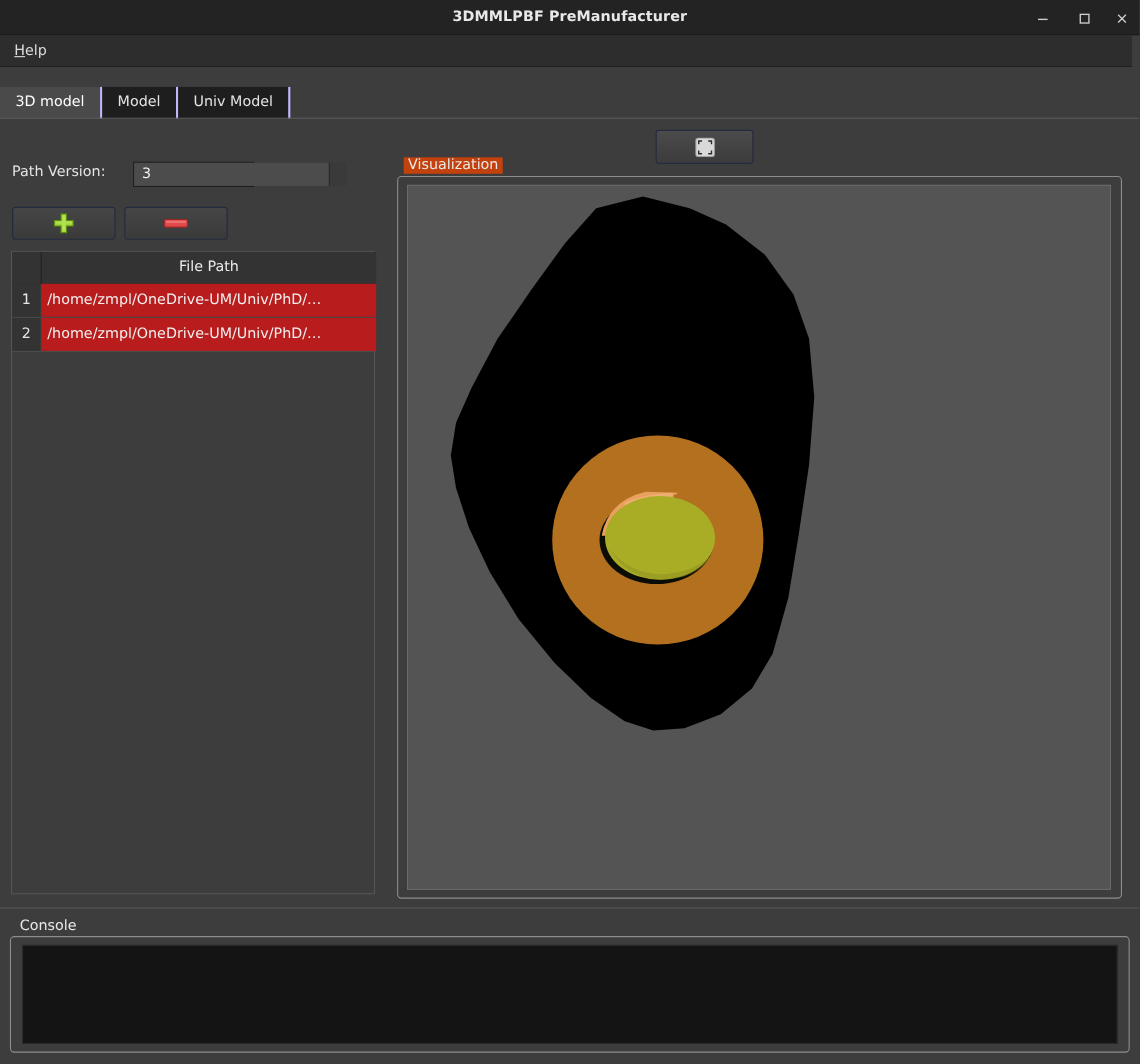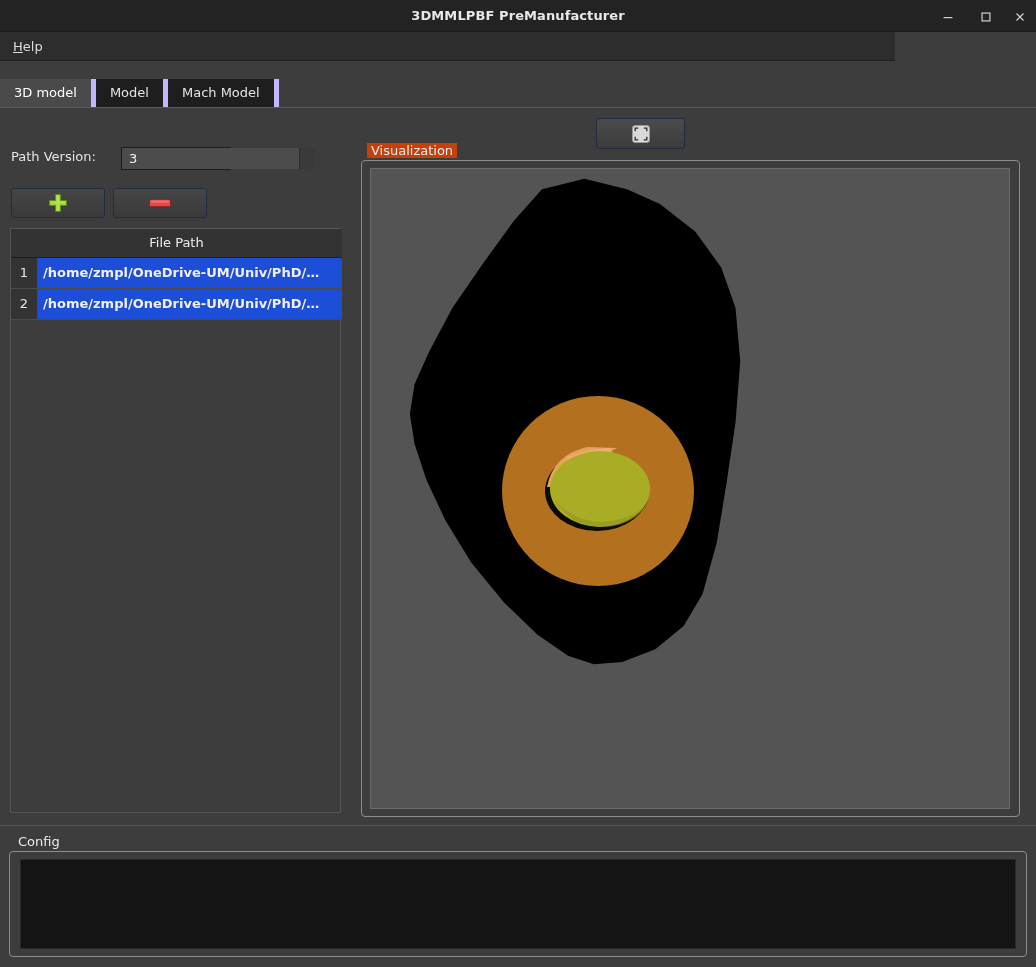--- a/index.html
+++ b/index.html
@@ -36,21 +36,21 @@
     display: flex; align-items: center; justify-content: center;
     cursor: pointer; font-size: 13px; line-height: 1;
   }
   .wctl-min { right: 78px; }
   .wctl-max { right: 40px; }
   .wctl-close { right: 6px; }
   .wctl svg { display: block; }
 
   
   .menubar {
-    position: absolute; left: 0; top: 32px; width: 895px; height: 29px;
+    position: absolute; left: 0; top: 32px; width: 1029px; height: 29px;
     background: #2d2d2d;
     border-bottom: 1px solid #1f1f1f;
   }
   .menu-item {
     position: absolute; left: 8px; top: 5px;
     height: 19px; line-height: 19px; padding: 0 5px;
     font-size: 13px; color: #dcdcdc; cursor: pointer;
   }
   .menu-item .mnemonic { text-decoration: underline; }
 
@@ -61,21 +61,21 @@
   }
   .tabstrip {
     position: absolute; left: 0; top: 18px; height: 29px;
     display: flex; align-items: flex-end;
   }
   .tab {
     height: 29px; line-height: 28px;
     padding: 0 14px;
     font-size: 13px; color: #e4e4e4;
     background: #1e1e1e;
-    border-right: 5px solid #c4b5fd;
+    border-right: 2px solid #c4b5fd;
     cursor: pointer;
     white-space: nowrap;
   }
   .tab.active {
     background: #4a4a4a;
     color: #ffffff;
   }
   .tabbar-underline {
     position: absolute; left: 0; top: 107px; width: 1036px; height: 1px;
     background: #5a5a5a;
@@ -131,21 +131,20 @@
     background: #3d3d3d;
     border: 1px solid #555555;
   }
   .file-table {
     position: absolute; left: 0; top: 0;
     width: 331px;
   }
   .ft-head {
     display: flex; height: 29px;
     border-bottom: 1px solid #1f1f1f;
-    flex-direction: column;
   }
   .ft-head-corner {
     width: 27px; height: 29px;
     background: #333333;
     border-right: 1px solid #1f1f1f;
   }
   .ft-head-cell {
     flex: 1 1 auto; height: 29px; line-height: 28px;
     background: #333333;
     color: #ececec; font-size: 13px; text-align: center;
@@ -156,24 +155,24 @@
     cursor: pointer;
   }
   .ft-rownum {
     width: 27px; height: 30px; line-height: 30px;
     background: #333333;
     border-right: 1px solid #4b4b4b;
     color: #e6e6e6; font-size: 13px; text-align: center;
   }
   .ft-cell {
     flex: 1 1 auto; height: 30px; line-height: 30px;
-    background: #1d4ed8;
+    background: #b91c1c;
     color: #f0f0f0; font-size: 13px;
     padding-left: 5px;
-    white-space: nowrap; overflow: hidden; font-weight: bold;
+    white-space: nowrap; overflow: hidden;
   }
 
   
   .fit-btn {
     position: absolute; left: 596px; top: 118px;
     width: 89px; height: 31px;
     background: linear-gradient(to bottom, #4b4b4b 0%, #3c3c3c 100%);
     border: 1px solid #232b40;
     border-radius: 3px;
     display: flex; align-items: center; justify-content: center;
@@ -263,21 +262,21 @@
   </div>
 
   <div class="menubar">
     <div class="menu-item"><span class="mnemonic">H</span><span>elp</span></div>
   </div>
 
   <div class="tabbar">
     <div class="tabstrip">
       <div class="tab active">3D model</div>
       <div class="tab">Model</div>
-      <div class="tab">Mach Model</div>
+      <div class="tab">Univ Model</div>
     </div>
   </div>
   <div class="tabbar-underline"></div>
 
   <div class="mach-label">Path Version:</div>
   <div class="spinbox">
     <input class="spinbox-input" type="text" value="3" style="">
     <div class="spinbox-buttons"></div>
   </div>
 
@@ -348,16 +347,16 @@
       <path d="M196,288 Q216,280 240,279 L243,288 Q218,294 206,306 Z" fill="#f0b277" opacity="0.8"></path>
 
       <ellipse cx="229" cy="320" rx="50" ry="38" fill="#a9ad26"></ellipse>
 
       <path d="M183,330 Q200,358 232,358 Q262,357 276,336 Q258,352 230,353 Q201,352 183,330 Z" fill="#8f9220" opacity="0.55"></path>
     </svg>
   </div>
 
   <div class="panel-sep"></div>
   <div class="console-group"></div>
-  <div class="console-legend">Config</div>
+  <div class="console-legend">Console</div>
   <div class="console-text"></div>
 
 </div>
 
 </body></html>

